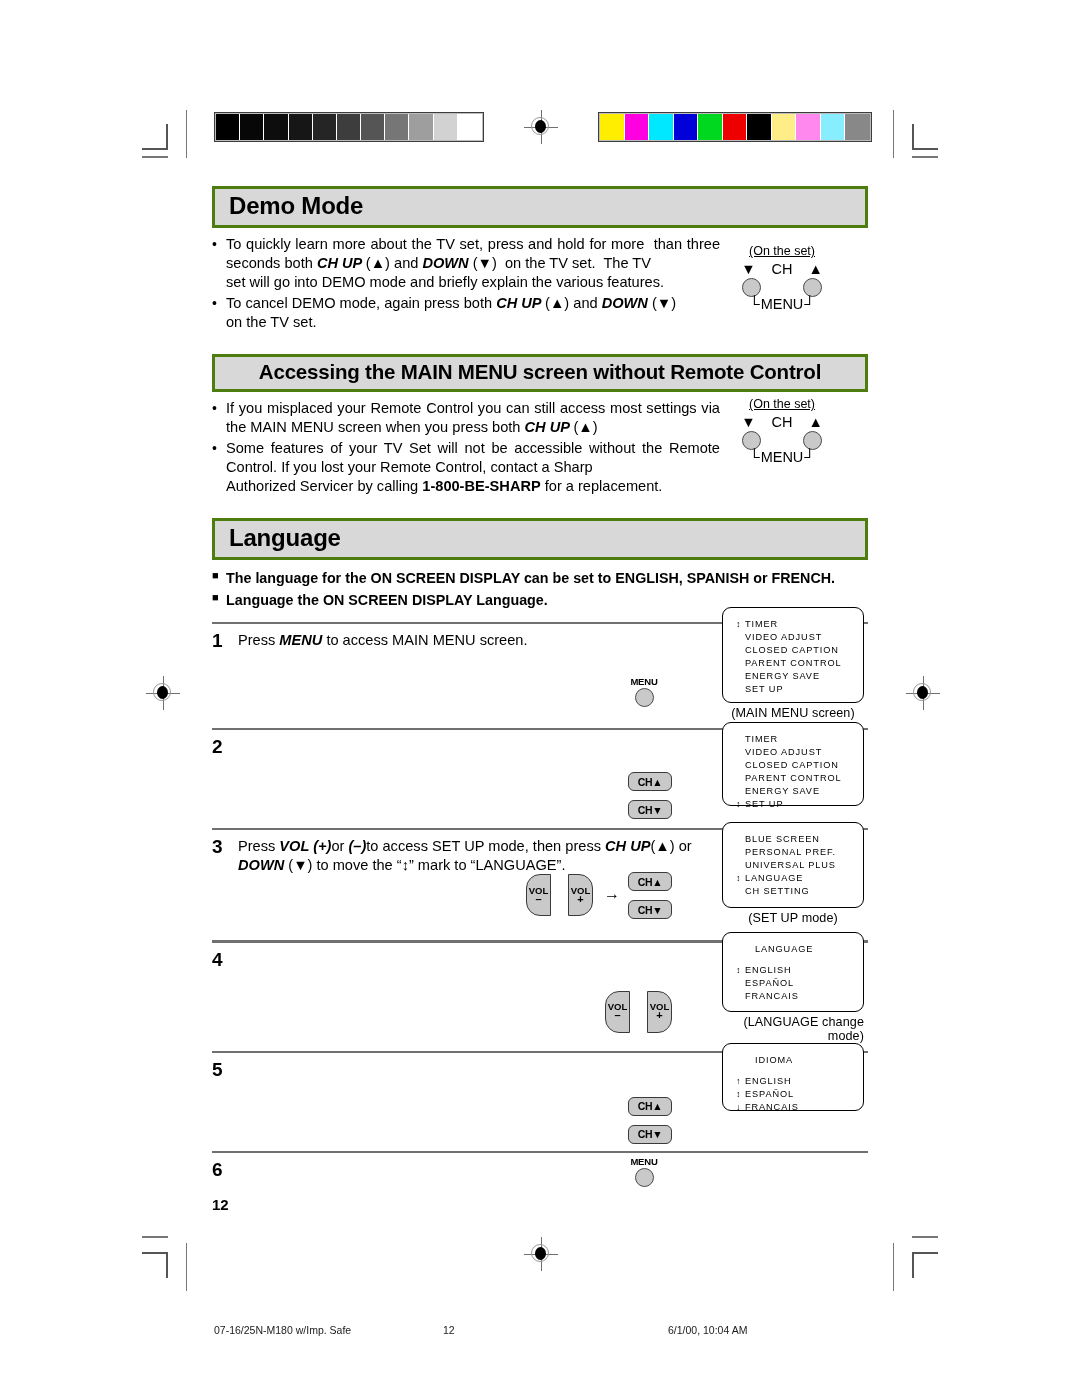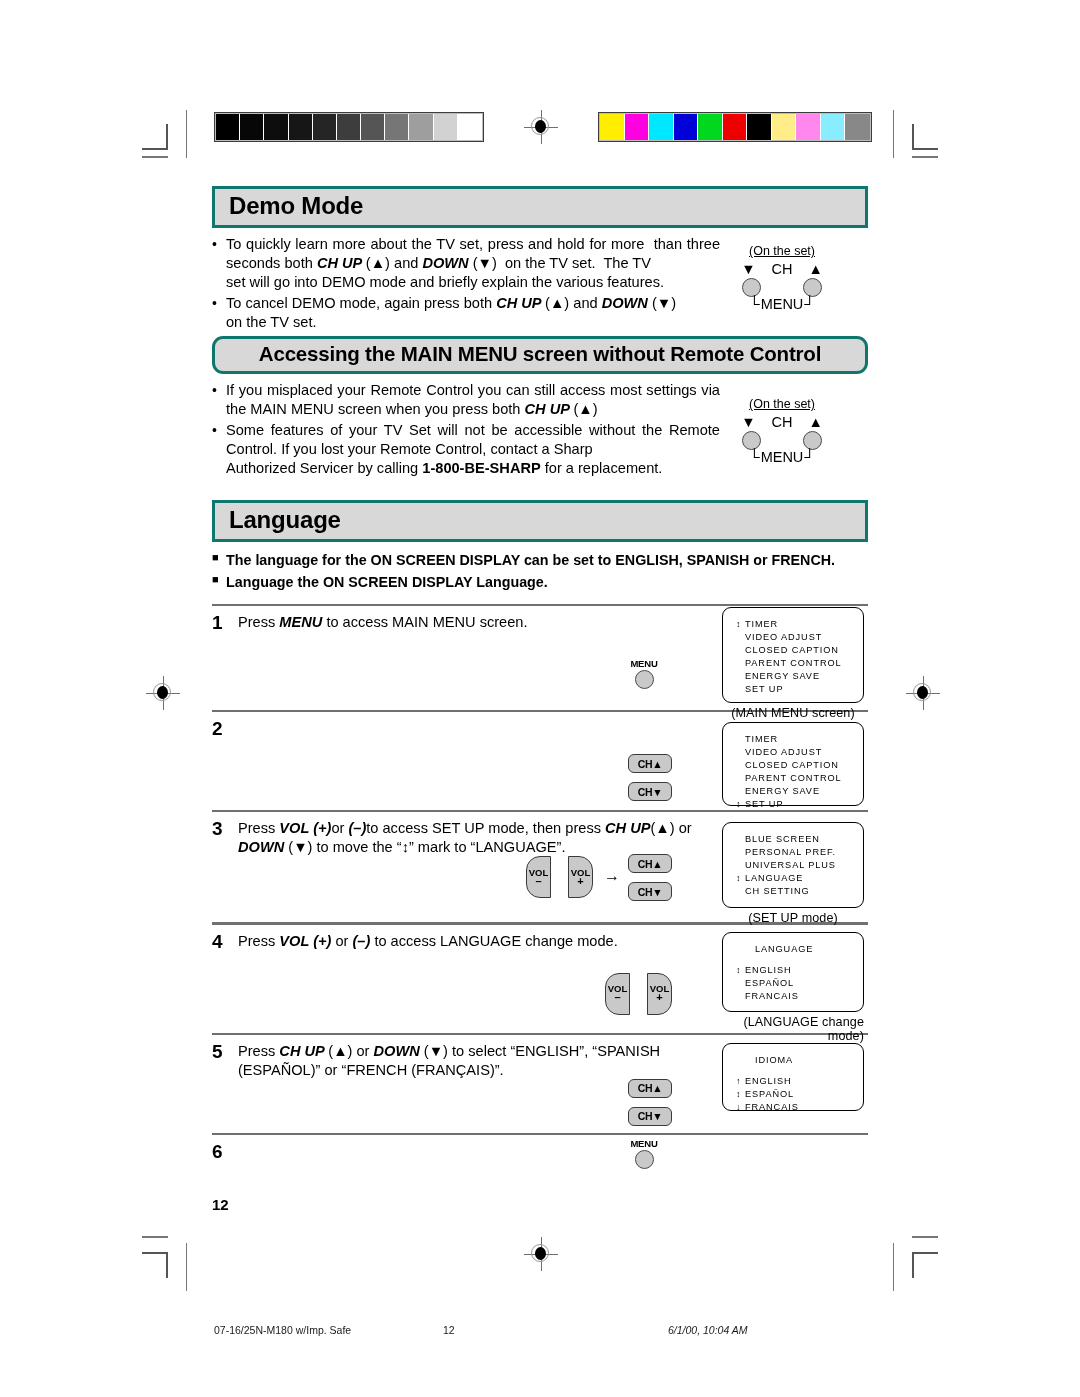--- a/index.html
+++ b/index.html
@@ -77,21 +77,21 @@
   
   .page {
     position: absolute;
     left: 212px;
     top: 186px;
     width: 656px;
   }
 
   
   .banner {
-    border: 3px solid #0f766e;
+    border: 3px solid #4d7c0f;
     background: #d8d8d8;
     box-sizing: border-box;
     padding: 4px 0 5px 14px;
     font-size: 24px;
     font-weight: bold;
     letter-spacing: -0.2px;
     line-height: 1.12;
   }
   .banner.center { text-align: center; padding-left: 0; font-size: 20.5px; }
 
@@ -358,21 +358,21 @@
       </span>
     </div>
     <div class="bline">
       <span class="bdot">•</span>
       <span class="btxt">
         To cancel DEMO mode, again press both <b class="i">CH UP </b>(▲) and <b class="i">DOWN </b>(▼)<br>on the TV set.
       </span>
     </div>
   </div>
 
-  <div class="banner center" style="margin-top:4px;border-radius:11px;">Accessing the MAIN MENU screen without Remote Control</div>
+  <div class="banner center" style="margin-top:22px;">Accessing the MAIN MENU screen without Remote Control</div>
   <div class="bullets">
     <div class="bline">
       <span class="bdot">•</span>
       <span class="btxt just">
         If you misplaced your Remote Control you can still access most
         settings via the MAIN MENU screen when you press both <b class="i">CH UP </b>(▲)
       </span>
     </div>
     <div class="bline">
       <span class="bdot">•</span>
@@ -435,37 +435,35 @@
       </div>
       <div class="arrowr" style="position:absolute; left:392px; top:56px;">→</div>
       <div class="btn-ch" style="position:absolute; left:416px; top:42px;">CH▲</div>
       <div class="btn-ch" style="position:absolute; left:416px; top:70px;">CH▼</div>
     </div>
 
     <div class="rule"></div>
     <div class="step" style="min-height:108px;">
       <div class="stepbody">
         <div class="stepnum">4</div>
-        <div class="steptxt">Press <b class="i">VOL (+) </b>or <b class="i">(–) </b>to access LANGUAGE change mode.</div>
       </div>
       <div class="btn-vol minus" style="position:absolute; left:393px; top:48px;">
         <span>VOL</span>
         <span class="sym">–</span>
       </div>
       <div class="btn-vol plus" style="position:absolute; left:435px; top:48px;">
         <span>VOL</span>
         <span class="sym">+</span>
       </div>
     </div>
 
     <div class="rule"></div>
     <div class="step" style="min-height:98px;">
       <div class="stepbody">
         <div class="stepnum">5</div>
-        <div class="steptxt">Press <b class="i">CH UP </b>(▲) or <b class="i">DOWN </b>(▼) to select “ENGLISH”, “SPANISH (ESPAÑOL)” or “FRENCH (FRANÇAIS)”.</div>
       </div>
       <div class="btn-ch" style="position:absolute; left:416px; top:44px;">CH▲</div>
       <div class="btn-ch" style="position:absolute; left:416px; top:72px;">CH▼</div>
     </div>
 
     <div class="rule"></div>
     <div class="step" style="min-height:46px;">
       <div class="stepbody">
         <div class="stepnum">6</div>
       </div>
@@ -580,13 +578,13 @@
 <div class="tickline" style="left:893px; top:1243px; width:1.4px; height:48px;"></div>
 
 <div class="footline" style="left:214px;">07-16/25N-M180 w/Imp. Safe</div>
 <div class="footline" style="left:443px;">12</div>
 <div class="reg" style="left:524px; top:1237px;">
   <div class="vbar"></div>
     <div class="hbar"></div>
     <div class="ring"></div>
     <div class="dot"></div>
 </div>
-<div class="footline" style="left:668px;font-style:italic;">6/1/00, 10:04 AM</div>
+<div class="footline" style="left:668px;">6/1/00, 10:04 AM</div>
 
 </body></html>

